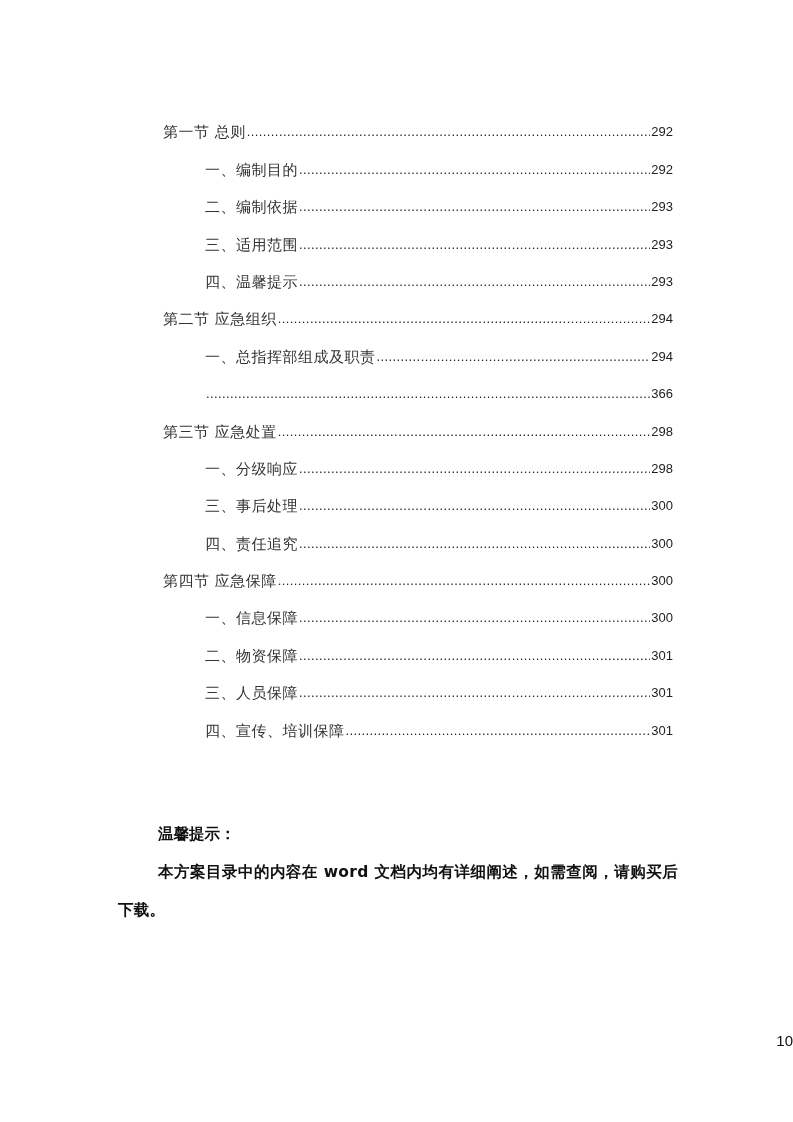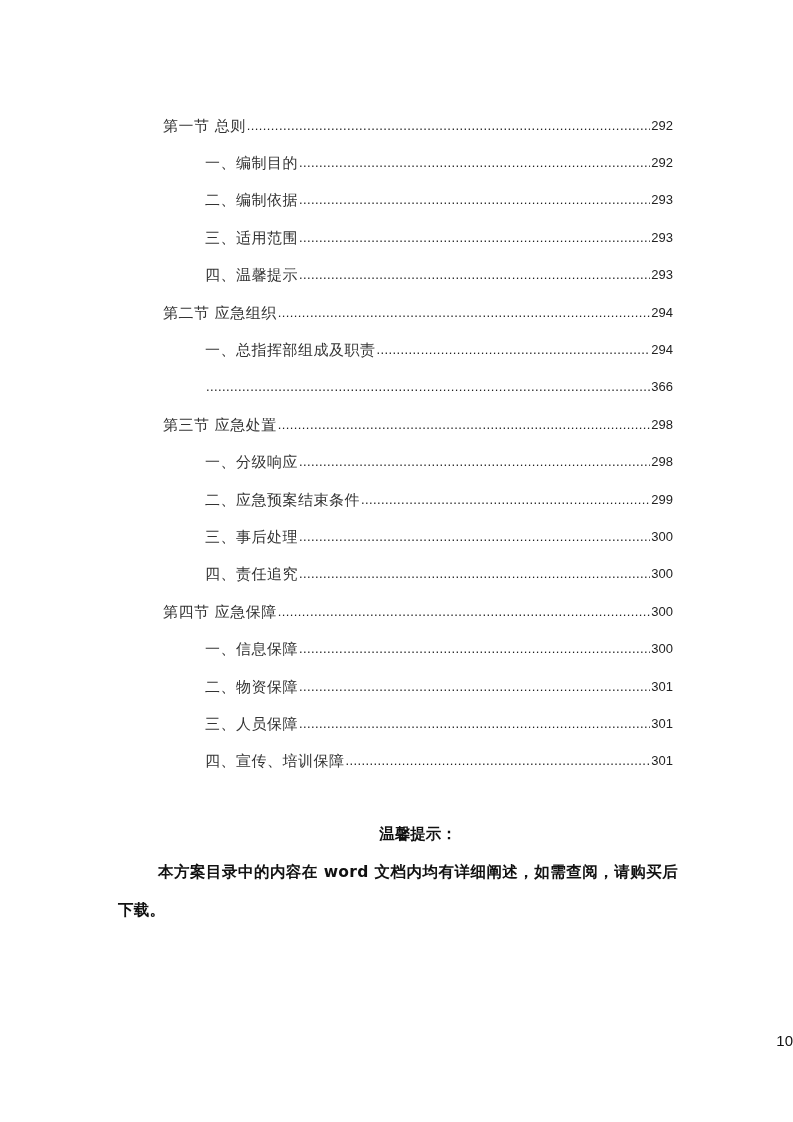--- a/index.html
+++ b/index.html
@@ -16,21 +16,21 @@
     color: #222222;
   }
   .toc {
     position: absolute;
     left: 163px;
     top: 107px;
     width: 510px;
   }
   .toc-row {
     display: flex;
-    align-items: center;
+    align-items: flex-end;
     height: 37.4px;
     font-size: 15px;
     line-height: 24px;
     white-space: nowrap;
   }
   .toc-row.level-2 {
     padding-left: 42px;
   }
   .toc-label {
     flex: 0 0 auto;
@@ -61,21 +61,20 @@
     top: 815px;
     width: 560px;
     font-family: "DejaVu Sans", sans-serif;
     font-weight: bold;
     font-size: 15.5px;
     color: #111111;
     line-height: 38px;
   }
   .notice-title {
     padding-left: 40px;
-    text-align: center;
   }
   .notice-body {
     text-indent: 40px;
     text-align: justify;
     letter-spacing: 0.3px;
   }
   .page-number {
     position: absolute;
     left: 0;
     width: 793px;
@@ -133,25 +132,20 @@
     <span class="toc-label">第三节  应急处置</span>
     <span class="toc-leader"></span>
     <span class="toc-page">298</span>
   </div>
   <div class="toc-row level-2">
     <span class="toc-label">一、分级响应</span>
     <span class="toc-leader"></span>
     <span class="toc-page">298</span>
   </div>
   <div class="toc-row level-2">
-    <span class="toc-label">二、应急预案结束条件</span>
-    <span class="toc-leader"></span>
-    <span class="toc-page">299</span>
-  </div>
-  <div class="toc-row level-2">
     <span class="toc-label">三、事后处理</span>
     <span class="toc-leader"></span>
     <span class="toc-page">300</span>
   </div>
   <div class="toc-row level-2">
     <span class="toc-label">四、责任追究</span>
     <span class="toc-leader"></span>
     <span class="toc-page">300</span>
   </div>
   <div class="toc-row level-1">

